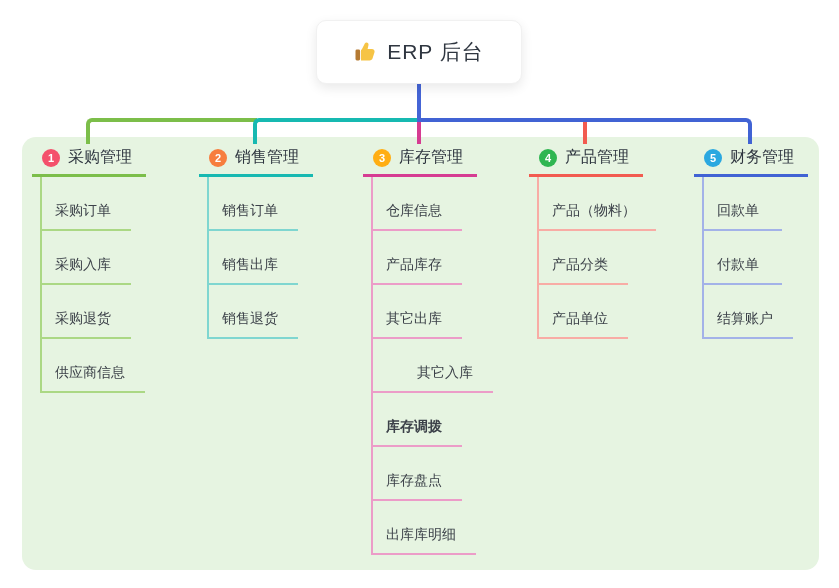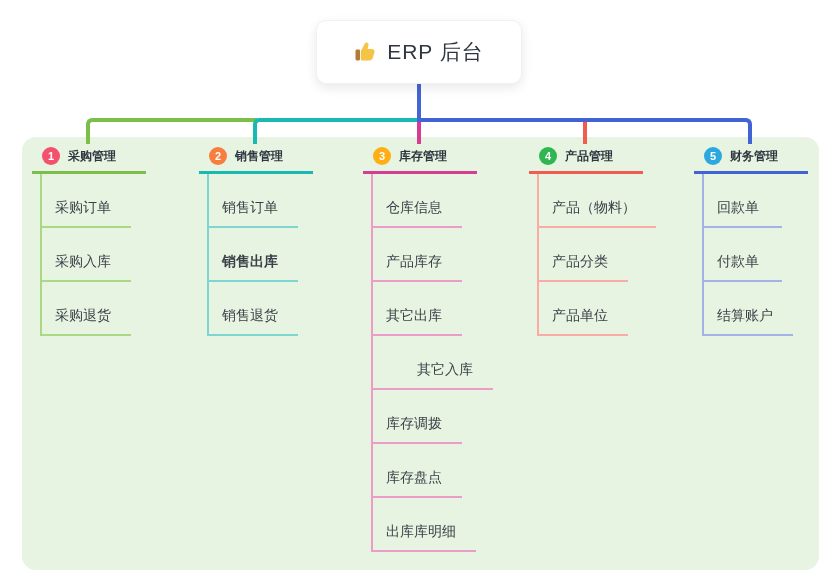--- a/index.html
+++ b/index.html
@@ -36,21 +36,21 @@
   .branch-title {
     display: flex; align-items: center; gap: 8px;
     width: 114px; padding: 0 0 6px 10px;
     border-bottom: 3px solid #000; cursor: default;
   }
   .branch-badge {
     width: 18px; height: 18px; border-radius: 50%; flex: 0 0 18px;
     color: #fff; font-size: 11px; font-weight: bold;
     display: flex; align-items: center; justify-content: center;
   }
-  .branch-label { font-size: 12px; font-weight: 700; color: #2f3640; white-space: nowrap; }
+  .branch-label { font-size: 16px; font-weight: 400; color: #2f3640; white-space: nowrap; }
   .items { margin-left: 8px; border-left: 2px solid #3b82f6; }
   .item {
     height: 54px; display: flex; align-items: flex-end;
     padding: 0 20px 9px 13px; border-bottom: 2px solid #ccc;
     width: max-content; min-width: 78px;
     font-size: 14px; color: #3c4149; white-space: nowrap;
   }
 </style>
 </head>
 <body>
@@ -81,46 +81,47 @@
   <div id="branches">
   <div class="branch" style="left: 32px; top: 147px;">
     <div class="branch-title" style="border-bottom-color: rgb(124, 190, 74);">
       <span class="branch-badge" style="background: rgb(244, 81, 108);">1</span>
       <span class="branch-label">采购管理</span>
     </div>
     <div class="items" style="border-left-color: rgb(171, 216, 132);">
           <div class="item" style="border-bottom-color: rgb(171, 216, 132);">采购订单</div>
           <div class="item" style="border-bottom-color: rgb(171, 216, 132);">采购入库</div>
           <div class="item" style="border-bottom-color: rgb(171, 216, 132);">采购退货</div>
+          <div class="item" style="border-bottom-color: rgb(171, 216, 132);">供应商信息</div>
         </div>
   </div>
 
   <div class="branch" style="left: 199px; top: 147px;">
     <div class="branch-title" style="border-bottom-color: rgb(23, 185, 177);">
       <span class="branch-badge" style="background: rgb(247, 126, 62);">2</span>
       <span class="branch-label">销售管理</span>
     </div>
     <div class="items" style="border-left-color: rgb(127, 214, 208);">
           <div class="item" style="border-bottom-color: rgb(127, 214, 208);">销售订单</div>
-          <div class="item" style="border-bottom-color: rgb(127, 214, 208); font-weight: bold;">销售出库</div>
+          <div class="item" style="border-bottom-color: rgb(127, 214, 208);">销售出库</div>
           <div class="item" style="border-bottom-color: rgb(127, 214, 208);">销售退货</div>
         </div>
   </div>
 
   <div class="branch" style="left: 363px; top: 147px;">
     <div class="branch-title" style="border-bottom-color: rgb(214, 60, 146);">
       <span class="branch-badge" style="background: rgb(255, 174, 19);">3</span>
       <span class="branch-label">库存管理</span>
     </div>
     <div class="items" style="border-left-color: rgb(236, 156, 200);">
           <div class="item" style="border-bottom-color: rgb(236, 156, 200);">仓库信息</div>
           <div class="item" style="border-bottom-color: rgb(236, 156, 200);">产品库存</div>
           <div class="item" style="border-bottom-color: rgb(236, 156, 200);">其它出库</div>
           <div class="item" style="border-bottom-color: rgb(236, 156, 200); padding-left: 44px;">其它入库</div>
-          <div class="item" style="border-bottom-color: rgb(236, 156, 200);">库存调拨</div>
+          <div class="item" style="border-bottom-color: rgb(236, 156, 200); font-weight: bold;">库存调拨</div>
           <div class="item" style="border-bottom-color: rgb(236, 156, 200);">库存盘点</div>
           <div class="item" style="border-bottom-color: rgb(236, 156, 200);">出库库明细</div>
         </div>
   </div>
 
   <div class="branch" style="left: 529px; top: 147px;">
     <div class="branch-title" style="border-bottom-color: rgb(242, 91, 80);">
       <span class="branch-badge" style="background: rgb(47, 182, 81);">4</span>
       <span class="branch-label">产品管理</span>
     </div>

